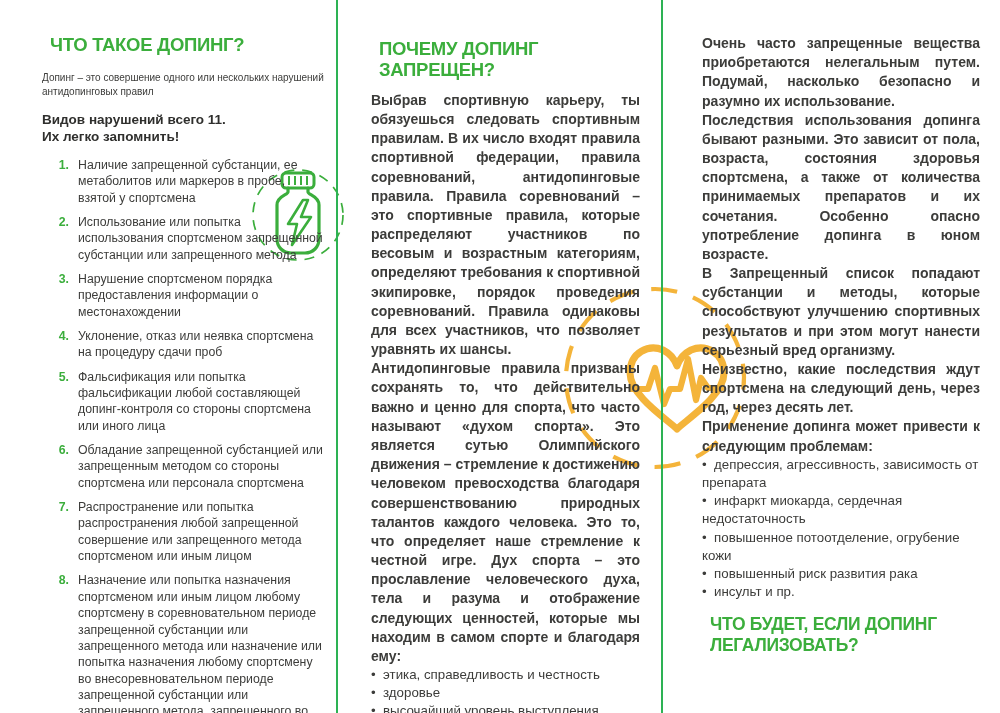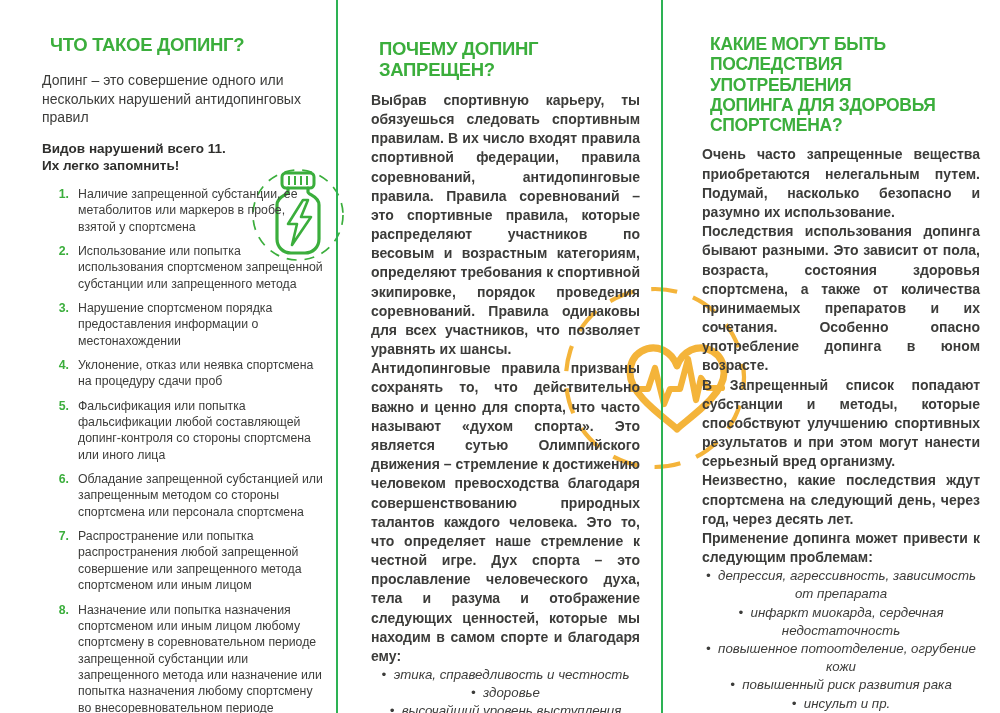--- a/index.html
+++ b/index.html
@@ -20,28 +20,28 @@
   .col{position:absolute;z-index:3;}
   #col1{left:42px;top:34px;width:282px;}
   #col2{left:371px;top:38px;width:269px;}
   #col3{left:702px;top:34px;width:278px;}
   .h-green{
     color:var(--green);font-weight:bold;font-size:18.5px;line-height:1.16;
     margin:0 0 10px 8px;white-space:pre-line;letter-spacing:-0.3px;
   }
   #col3 .h-green{font-size:17.5px;}
   .h-green.second{margin-top:13px;margin-bottom:9px;}
-  .intro{font-size:14px;line-height:1.32;margin:16px 0 13px 0;}
+  .intro{font-size:10px;line-height:1.32;margin:16px 0 13px 0;}
   .subtitle{font-weight:bold;font-size:13.5px;line-height:1.3;margin:12px 0 11px 0;white-space:pre-line;color:#2f2f2d;}
   .viol{display:flex;margin-bottom:8px;font-size:12.3px;line-height:1.33;}
   .viol .num{flex:none;width:27px;text-align:right;margin-right:9px;color:var(--green);font-weight:bold;}
   .viol .vtext{flex:1;}
   .flow p{margin:0;text-align:justify;font-size:14px;line-height:1.37;hyphens:auto;font-weight:bold;}
   .bullets{margin:0;}
-  .bullet{font-size:13.3px;line-height:1.37;text-align:center;font-style:italic;}
+  .bullet{font-size:13.3px;line-height:1.37;text-align:left;}
   .bullet::before{content:"\2022\00a0\00a0";color:var(--ink);}
   .decor{position:absolute;z-index:1;}
   #pill-decoration{left:245px;top:162px;}
   #heart-decoration{left:556px;top:276px;}
 </style>
 </head>
 <body>
 
 <svg id="pill-decoration" class="decor" width="106" height="106" viewBox="0 0 106 106" fill="none">
   <circle cx="53" cy="53" r="45" stroke="#3BAE3C" stroke-width="1.7" stroke-dasharray="10 8" fill="none"></circle>
@@ -120,24 +120,20 @@
     <div class="bullet">удовольствие и радость</div>
     <div class="bullet">командный дух</div>
     <div class="bullet">преданность и верность обязательствам</div>
     <div class="bullet">уважение к правилам и законам</div>
 
   </div>
 
 </div>
 
 <div id="col3" class="col">
-  <h1 class="h-green">КАКИЕ МОГУТ БЫТЬ
-ПОСЛЕДСТВИЯ УПОТРЕБЛЕНИЯ
-ДОПИНГА ДЛЯ ЗДОРОВЬЯ
-СПОРТСМЕНА?</h1>
   <div class="flow">
     <p>Очень часто запрещенные вещества приобретаются нелегальным путем. Подумай, насколько безопасно и разумно их использование.</p>
     <p>Последствия использования допинга бывают разными. Это зависит от пола, возраста, состояния здоровья спортсмена, а также от количества принимаемых препаратов и их сочетания. Особенно опасно употребление допинга в юном возрасте.</p>
     <p>В Запрещенный список попадают субстанции и методы, которые способствуют улучшению спортивных результатов и при этом могут нанести серьезный вред организму.</p>
     <p>Неизвестно, какие последствия ждут спортсмена на следующий день, через год, через десять лет.</p>
     <p>Применение допинга может привести к следующим проблемам:</p>
   </div>
   <div class="bullets">
     <div class="bullet">депрессия, агрессивность, зависимость от препарата</div>
     <div class="bullet">инфаркт миокарда, сердечная недостаточность</div>

